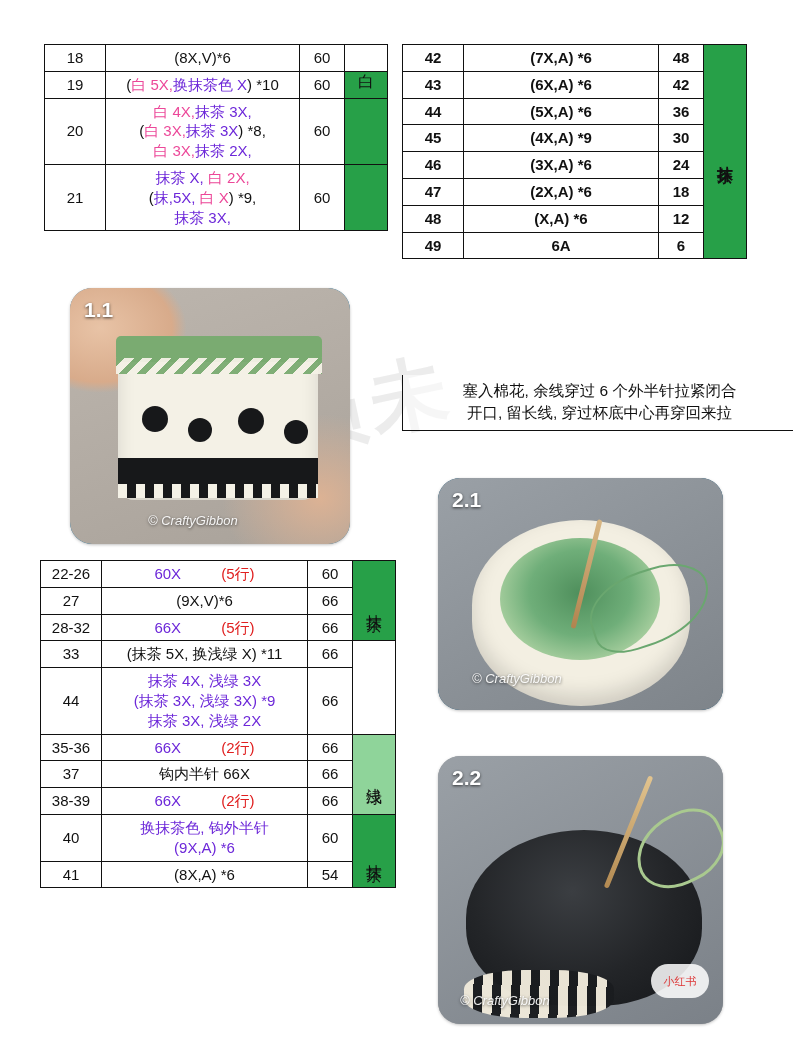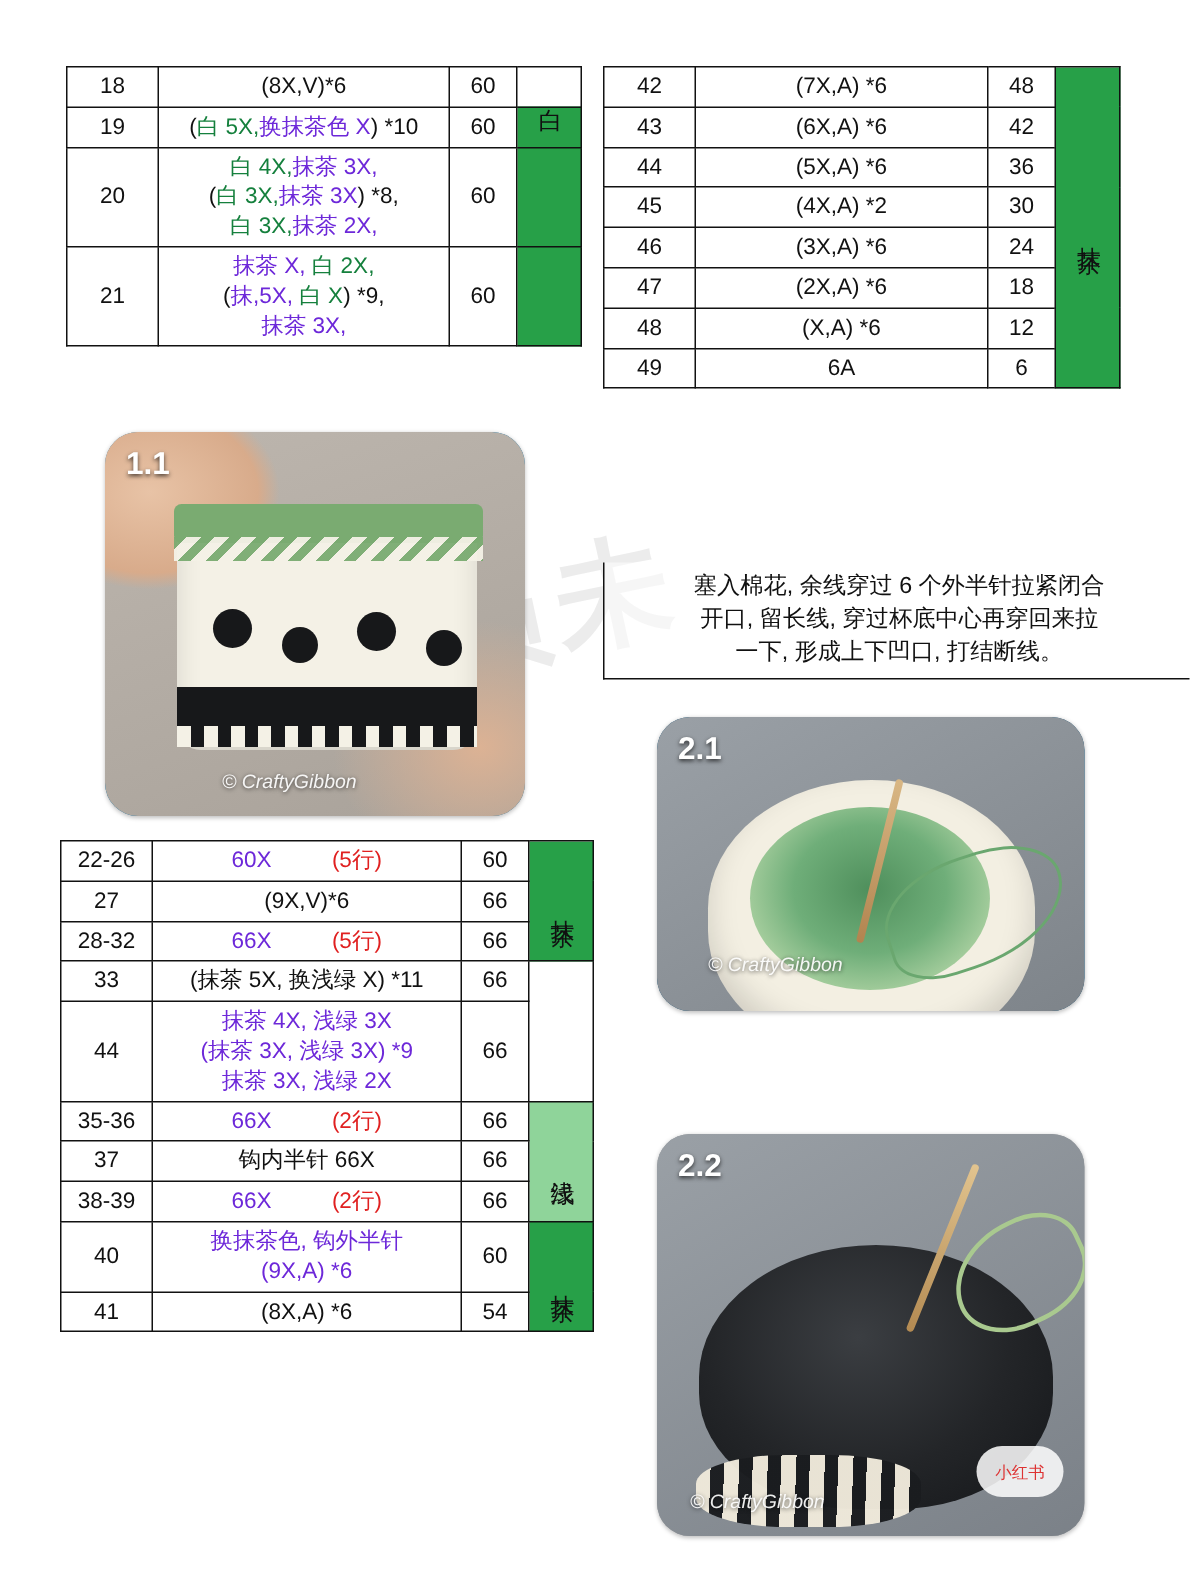--- a/index.html
+++ b/index.html
@@ -49,21 +49,21 @@
     padding:3px 2px;
     line-height:1.32;
     color:#111;
   }
   td.num{width:56px;font-size:16px;}
   td.cnt{width:40px;font-size:16px;}
   td.col{width:38px;padding:0;}
   td.body{padding:4px 4px;}
   .g{color:#6d28d9;}
   .r{color:#e02020;margin-left:36px;}
-  .k{color:#15803d;}
+  .k{color:#ec4899;}
   .label-v{
     writing-mode:vertical-rl;
     text-orientation:upright;
     font-size:16px;
     letter-spacing:2px;
     color:#111;
     line-height:1;
   }
   td.col.solid{background:#27a048;}
   td.col.light{background:#8fd49a;}
@@ -136,21 +136,21 @@
     position:absolute;left:48px;top:170px;width:200px;height:34px;
     background:#17181a;
   }
   #photo11 .dot{position:absolute;background:#17181a;border-radius:50%;}
   #photo11 .teeth{
     position:absolute;left:48px;top:196px;width:200px;height:14px;
     background:repeating-linear-gradient(90deg,#f4f1e6 0 9px, #17181a 9px 18px);
   }
 
   
-  #photo21{left:438px;top:478px;width:285px;height:196px;background:#0c4a6e;}
+  #photo21{left:438px;top:478px;width:285px;height:232px;background:#0c4a6e;}
   #photo21 .bg{
     position:absolute;inset:0;
     background:linear-gradient(150deg,#9aa0a6 0%, #7e848a 100%);
   }
   #photo21 .bowl{
     position:absolute;left:34px;top:42px;width:218px;height:186px;
     background:#f3efe2;border-radius:50%/46%;
     box-shadow:inset 0 -10px 20px rgba(0,0,0,0.15);
   }
   #photo21 .inner{
@@ -243,21 +243,21 @@
         <span class="g">抹茶 X,</span> <span class="k">白 2X,</span><br>
         (<span class="g">抹,5X,</span> <span class="k">白 X</span>) *9,<br>
         <span class="g">抹茶 3X,</span>
       </td>
       <td class="cnt">60</td>
       <td class="col solid"></td>
     </tr>
   </tbody>
     </table>
 
-  <table class="pat" id="tbl-top-right" style="left:402px;top:44px;width:345px;">
+  <table class="pat" id="tbl-top-right" style="left:402px;top:44px;width:345px;font-weight:bold;">
     <tbody>
         <tr>
       <td class="num">42</td>
       <td class="body g">(7X,A) *6</td>
       <td class="cnt">48</td>
       <td class="col solid" rowspan="8">
         <span class="label-v">抹茶</span>
       </td>
     </tr>
     <tr>
@@ -265,21 +265,21 @@
       <td class="body g">(6X,A) *6</td>
       <td class="cnt">42</td>
     </tr>
     <tr>
       <td class="num">44</td>
       <td class="body g">(5X,A) *6</td>
       <td class="cnt">36</td>
     </tr>
     <tr>
       <td class="num">45</td>
-      <td class="body g">(4X,A) *2</td>
+      <td class="body g">(4X,A) *9</td>
       <td class="cnt">30</td>
     </tr>
     <tr>
       <td class="num">46</td>
       <td class="body g">(3X,A) *6</td>
       <td class="cnt">24</td>
     </tr>
     <tr>
       <td class="num">47</td>
       <td class="body g">(2X,A) *6</td>
@@ -294,21 +294,20 @@
       <td class="num">49</td>
       <td class="body g">6A</td>
       <td class="cnt">6</td>
     </tr>
   </tbody>
     </table>
 
   <div class="note" style="left:402px;top:375px;width:395px;">
     <div>塞入棉花, 余线穿过 6 个外半针拉紧闭合</div>
     <div>开口, 留长线, 穿过杯底中心再穿回来拉</div>
-    <div>一下, 形成上下凹口, 打结断线。</div>
   </div>
 
   <table class="pat" id="tbl-bottom-left" style="left:40px;top:560px;width:356px;">
     <tbody>
         <tr>
       <td class="num">22-26</td>
       <td class="body"><span class="g">60X </span><span class="r">(5行)</span></td>
       <td class="cnt">60</td>
       <td class="col solid" rowspan="3">
         <span class="label-v">抹茶</span>

